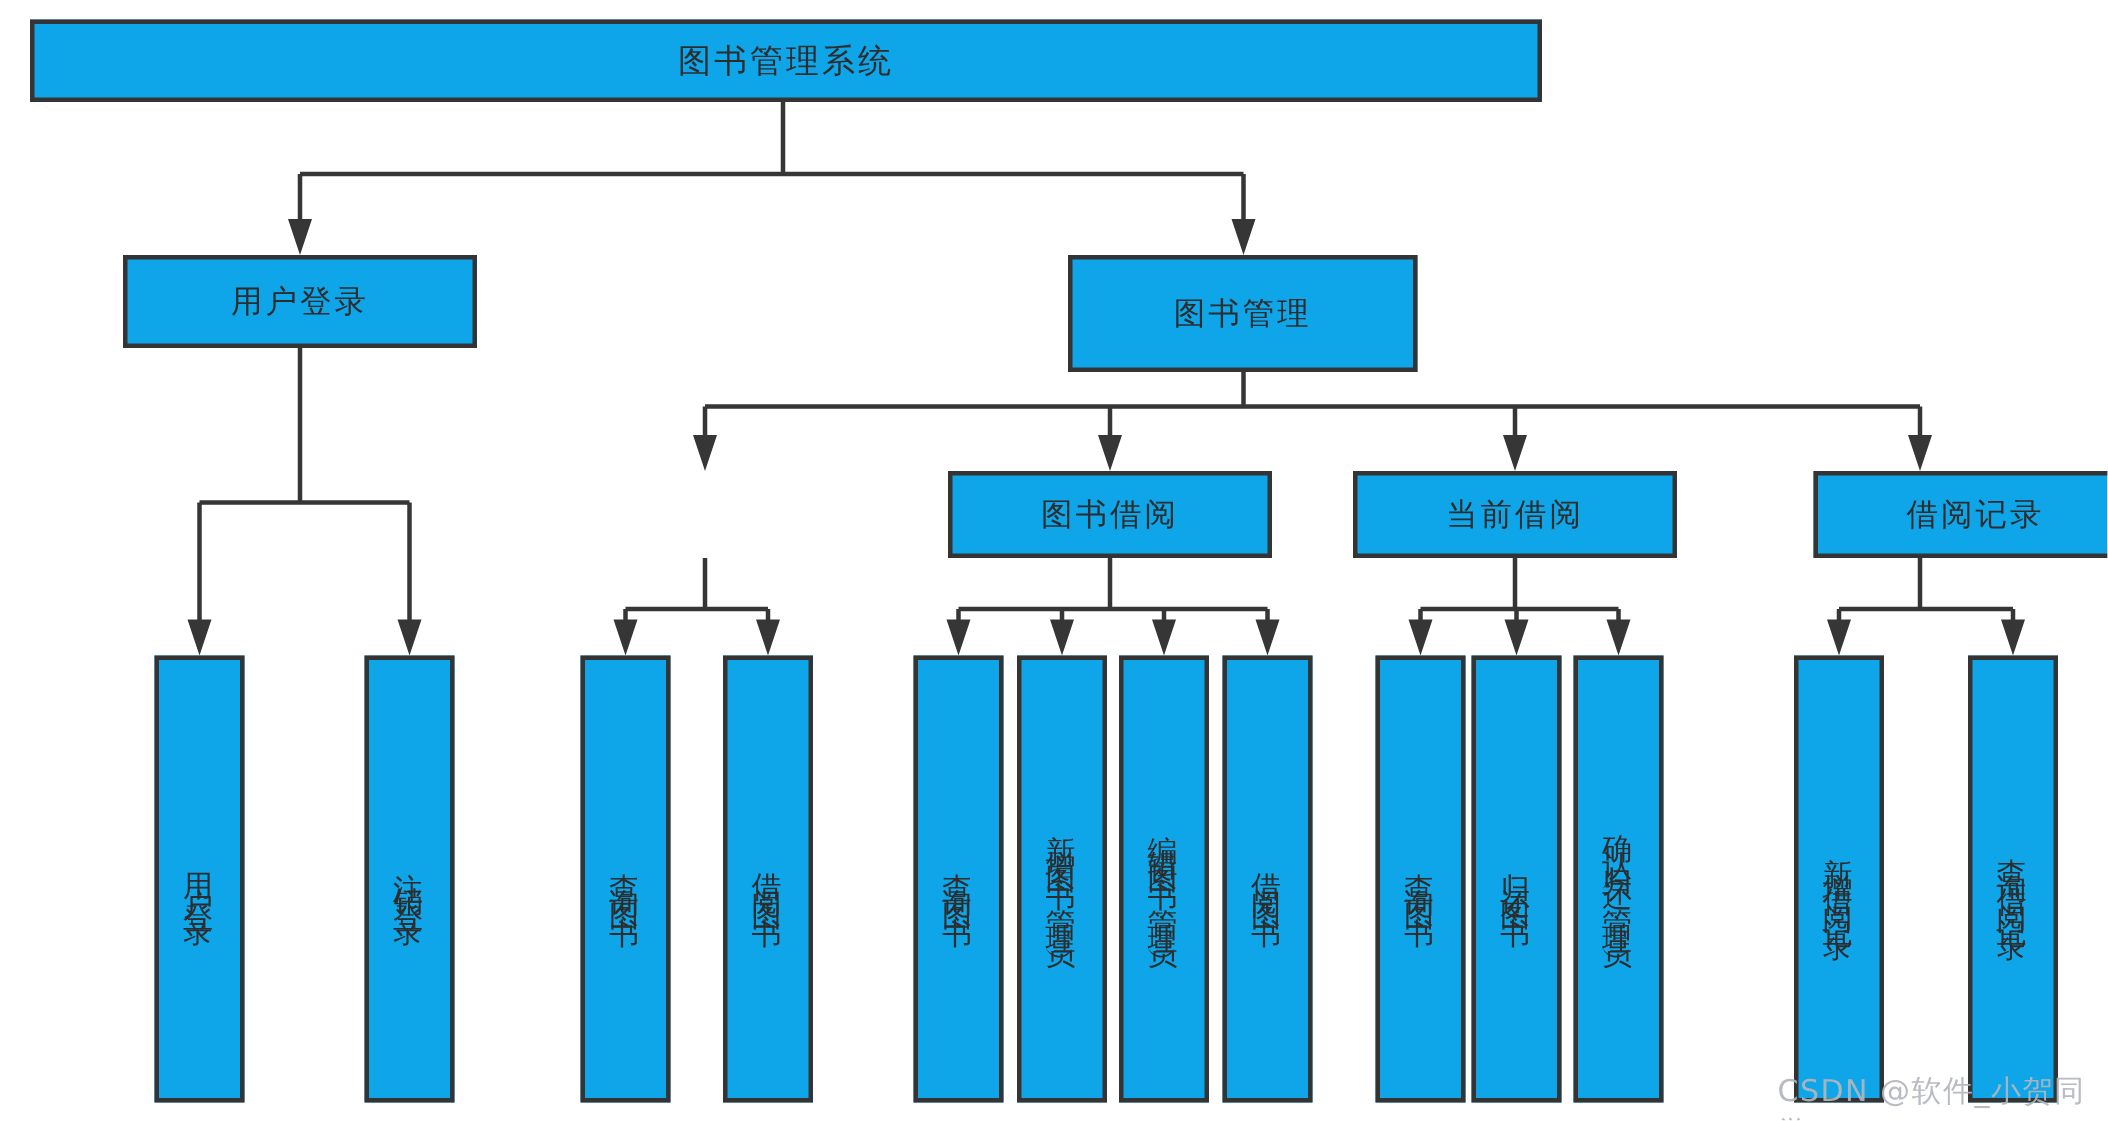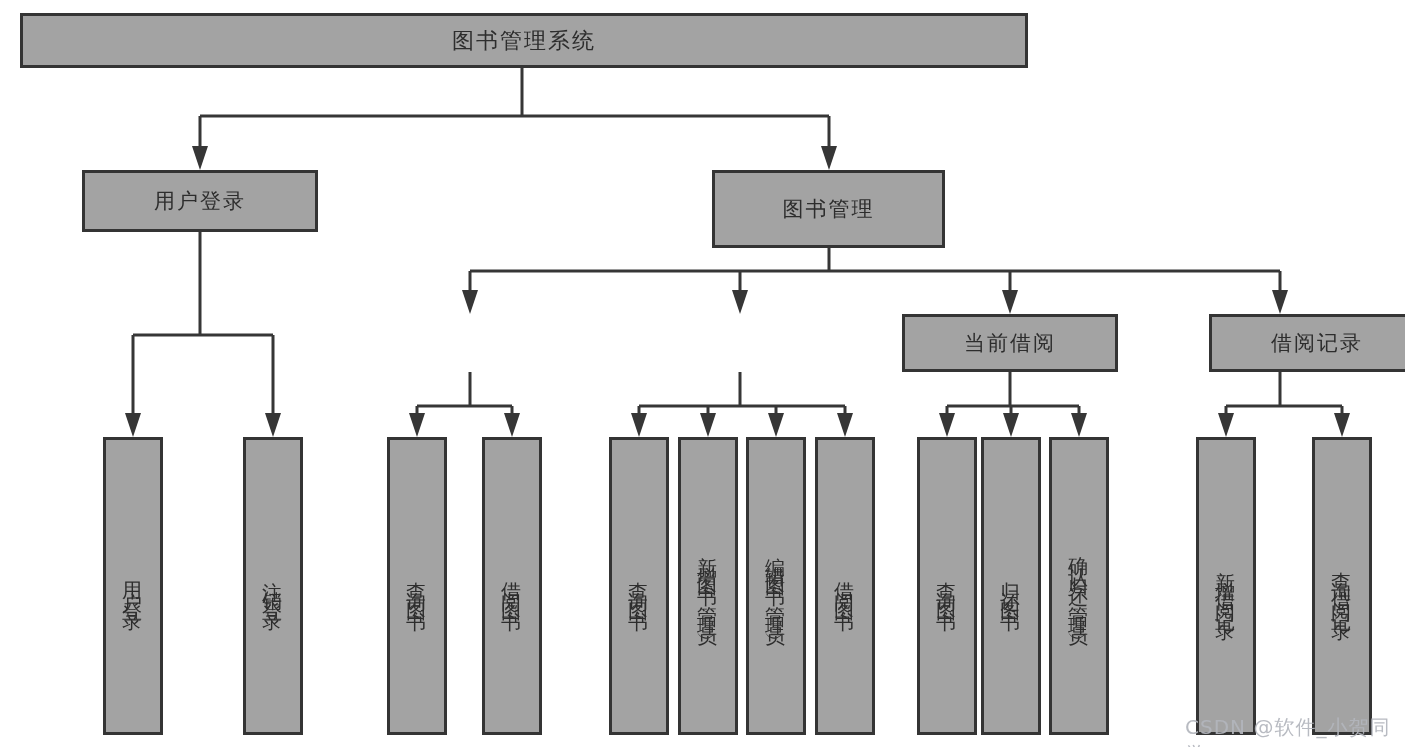--- a/index.html
+++ b/index.html
@@ -18,21 +18,21 @@
   #connector-layer {
     position: absolute;
     left: 0; top: 0;
     width: 1405px;
     height: 747px;
     z-index: 0;
   }
   .node {
     position: absolute;
     box-sizing: border-box;
-    background: #a3a3a3;
+    background: #0ea5e9;
     border: 3px solid #343434;
     color: #2d2d2d;
     display: flex;
     align-items: center;
     justify-content: center;
     z-index: 1;
     white-space: nowrap;
   }
   .hnode {
     font-size: 21px;
@@ -91,20 +91,23 @@
     <span>图书管理系统</span>
   </div>
 
   <div class="node hnode" style="left:82px; top:170px; width:236px; height:62px;">
     <span>用户登录</span>
   </div>
   <div class="node hnode" style="left:712px; top:170px; width:233px; height:78px;">
     <span>图书管理</span>
   </div>
 
+  <div class="node hnode" style="left:632px; top:314px; width:216px; height:58px;">
+    <span>图书借阅</span>
+  </div>
   <div class="node hnode" style="left:902px; top:314px; width:216px; height:58px;">
     <span>当前借阅</span>
   </div>
   <div class="node hnode" style="left:1172px; top:314px; width:216px; height:58px;margin-left:37px;">
     <span>借阅记录</span>
   </div>
 
   <div class="node vnode" style="left:103px;">
     <span>用户登录</span>
   </div>

